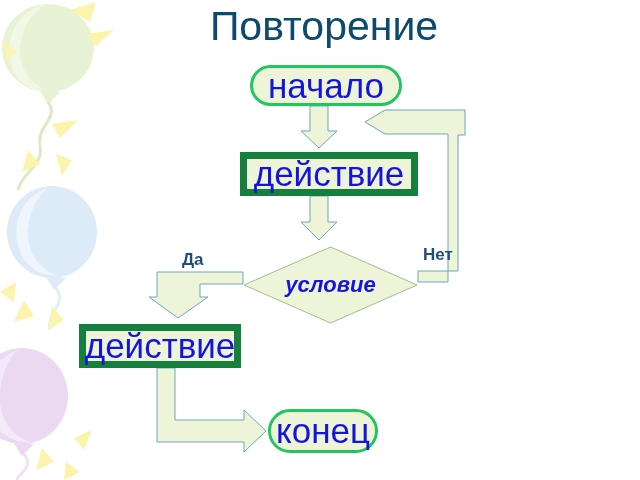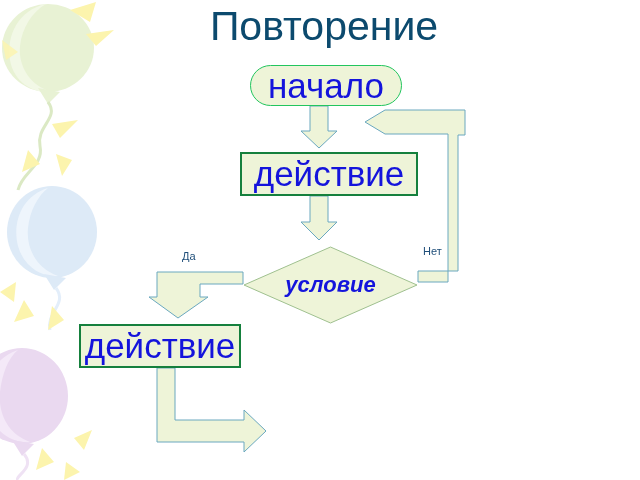--- a/index.html
+++ b/index.html
@@ -38,31 +38,31 @@
     letter-spacing: 0px;
     line-height: 48px;
     white-space: nowrap;
   }
 
   
   .node {
     position: absolute;
     box-sizing: border-box;
     background: #eef4d8;
-    border: 2px solid #15803d;
+    border: 7px solid #15803d;
     color: #1414dc;
     font-family: "Liberation Sans", sans-serif;
     display: flex;
     align-items: center;
     justify-content: center;
     white-space: nowrap;
   }
   .terminator {
     border-radius: 999px;
-    border: 1px solid #22c55e;
+    border: 3px solid #22c55e;
     font-size: 35px;
   }
   .process {
     font-size: 35px;
   }
   .node-text-overflow {
     position: absolute;
     left: 50%;
     top: 50%;
     transform: translate(-50%, -50%);
@@ -87,22 +87,22 @@
     font-weight: bold;
     color: #1414dc;
     white-space: nowrap;
     font-style: italic;
   }
 
   
   .branch-label {
     position: absolute;
     font-family: "Liberation Sans", sans-serif;
-    font-size: 11px;
-    font-weight: normal;
+    font-size: 17px;
+    font-weight: bold;
     color: #1f4e79;
     white-space: nowrap;
   }
 
   
   #connectors {
     position: absolute;
     left: 0; top: 0;
     width: 640px; height: 480px;
   }
@@ -185,14 +185,17 @@
     <span class="dlabel">условие</span>
   </div>
 
   <span class="branch-label" style="left:182px; top:250px;">Да</span>
   <span class="branch-label" style="left:402px; top:245px;margin-left:21px;">Нет</span>
 
   <div class="node process" style="left:79px; top:324px; width:162px; height:44px;">
     <span class="node-text-overflow">действие</span>
   </div>
 
+  <div class="node terminator" style="left:268px; top:409px; width:110px; height:44px;">
+    <span class="node-text-overflow">конец</span>
+  </div>
 
 </div>
 
 </body></html>

